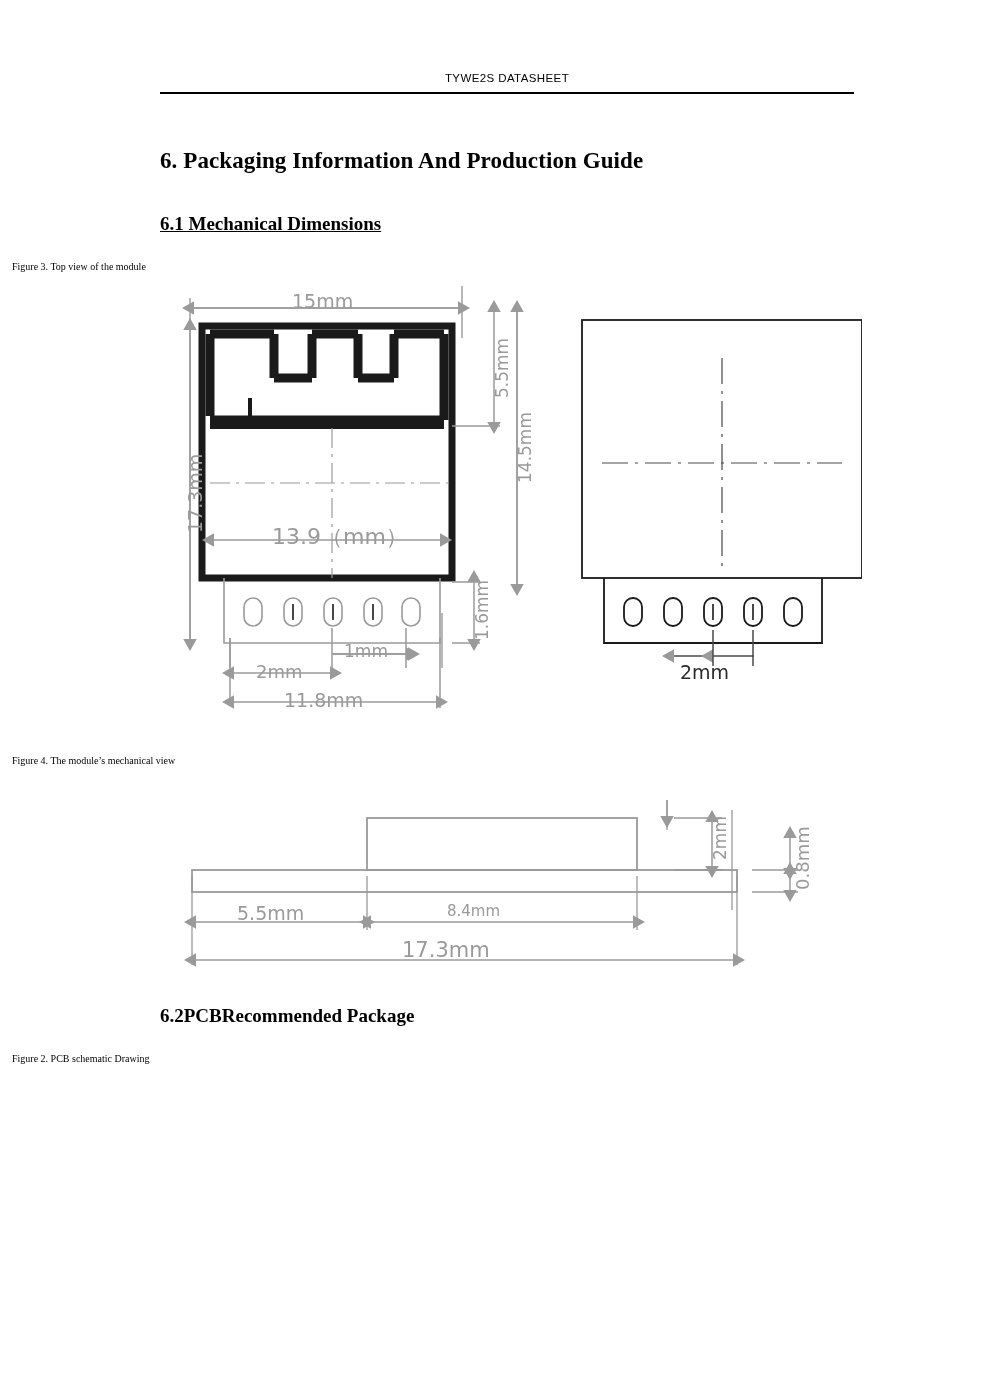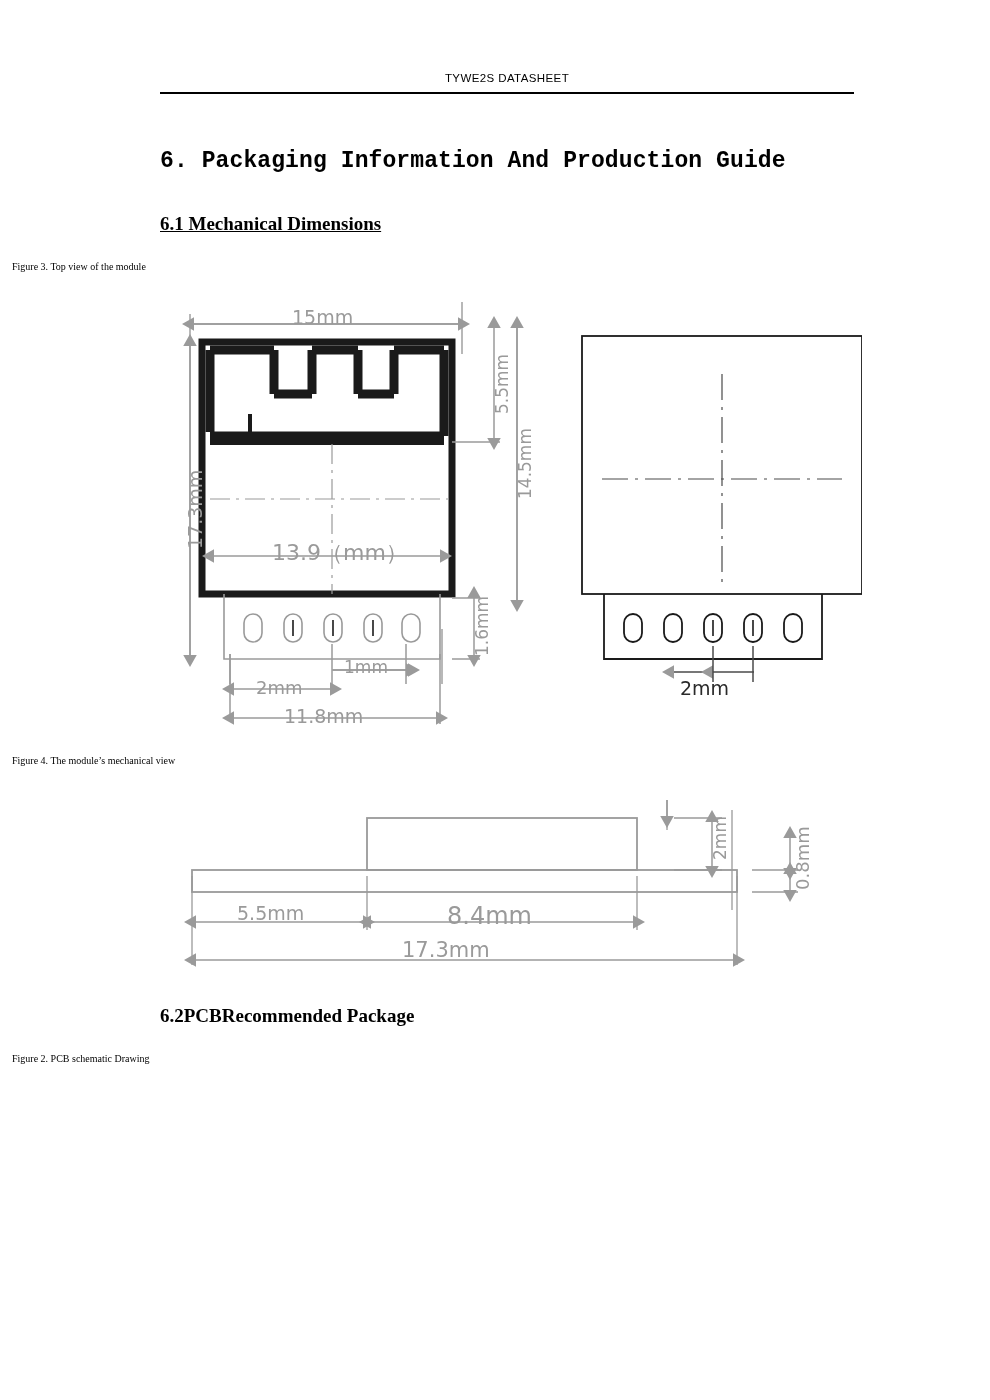--- a/index.html
+++ b/index.html
@@ -44,21 +44,21 @@
     background: #000;
   }
 
   
   .h1 {
     position: absolute;
     left: 148px;
     top: 148px;
     font-size: 23px;
     font-weight: bold;
-    font-family: Liberation Mono, monospace;
+    font-family: Liberation Serif, serif;
     letter-spacing: 0.1px;
   }
   .h2a {
     position: absolute;
     left: 148px;
     top: 213px;
     font-size: 19px;
     font-weight: bold;
     text-decoration: underline;
   }
@@ -80,21 +80,21 @@
     font-family: "Liberation Serif", serif;
   }
   .cap3 { top: 261px; }
   .cap4 { top: 755px; }
   .cap5 { top: 1053px; }
 
   
   .fig {
     position: absolute;
   }
-  #fig3 { left: 150px; top: 284px; width: 700px; height: 450px; }
+  #fig3 { left: 150px; top: 268px; width: 700px; height: 450px; }
   #fig4 { left: 150px; top: 780px; width: 700px; height: 200px; }
 
   .dimtext {
     position: absolute;
     color: #9a9a9a;
     font-family: "DejaVu Sans", sans-serif;
     white-space: nowrap;
   }
   .vert {
     transform-origin: 0 0;
@@ -284,19 +284,19 @@
       </g>
 
       <g stroke="#9a9a9a" stroke-width="1.5">
         <line x1="34" y1="142" x2="201" y2="142" marker-start="url(#bhL)" marker-end="url(#bhR)"></line>
         <line x1="209" y1="142" x2="471" y2="142" marker-start="url(#bhL)" marker-end="url(#bhR)"></line>
         <line x1="34" y1="180" x2="571" y2="180" marker-start="url(#bhL)" marker-end="url(#bhR)"></line>
       </g>
     </svg>
 
     <div class="dimtext" style="left:75px; top:122px; font-size:19px;">5.5mm</div>
-    <div class="dimtext" style="left:285px; top:122px; font-size:24px;">8.4mm</div>
+    <div class="dimtext" style="left:285px; top:122px; font-size:15px;">8.4mm</div>
     <div class="dimtext" style="left:240px; top:158px; font-size:21px;">17.3mm</div>
     <div class="dimtext vert" style="left:548px; top:80px; font-size:17px; transform:rotate(-90deg);">2mm</div>
     <div class="dimtext vert" style="left:630px; top:110px; font-size:18px; transform:rotate(-90deg);">0.8mm</div>
   </div>
 
 </div>
 
 </body></html>

